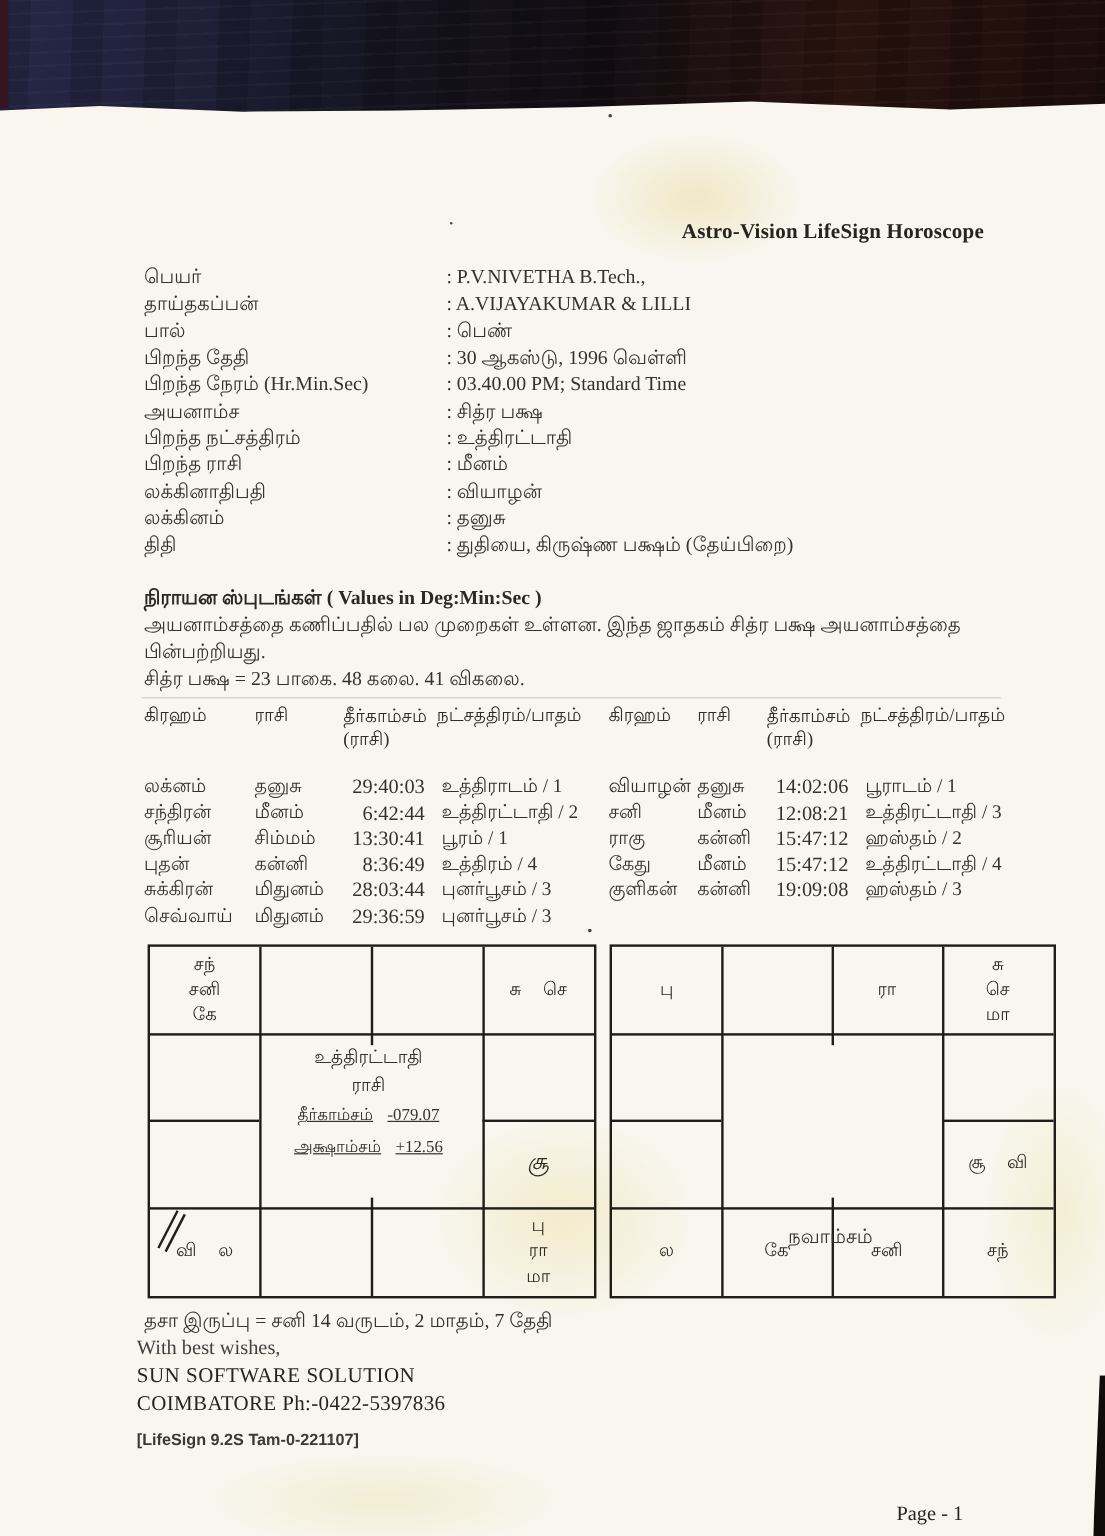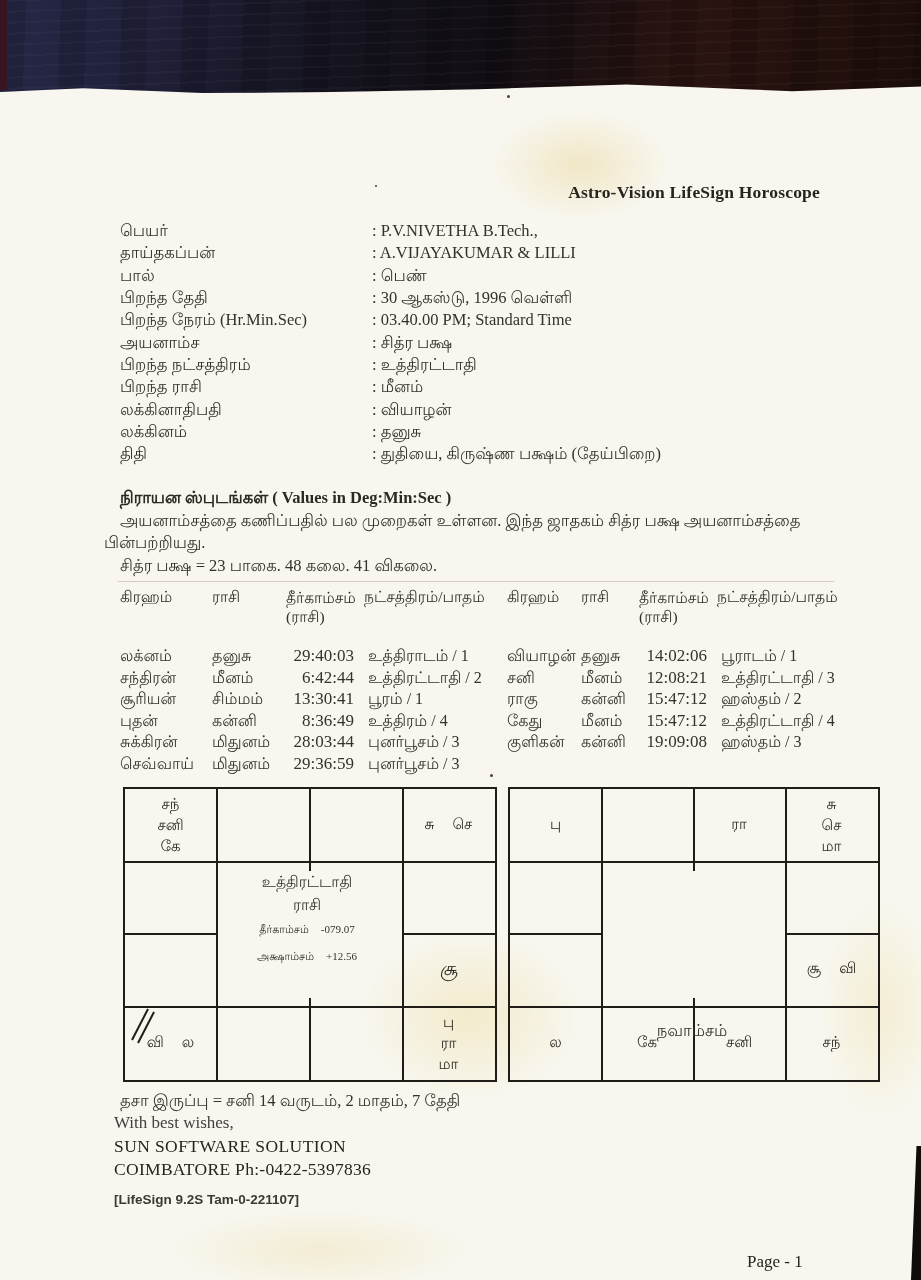--- a/index.html
+++ b/index.html
@@ -34,21 +34,21 @@
     position:absolute;top:182px;right:101px;
     font-size:17.5px;font-weight:bold;letter-spacing:.2px;color:#26241e;
   }
   .details{position:absolute;left:120px;top:220px;width:700px;}
   .d-row{display:flex;height:22.35px;line-height:22.35px;font-size:16.5px;}
   .d-label{width:252px;flex:0 0 252px;}
   .d-value{flex:1;}
   
   .sec-head{position:absolute;left:120px;top:488px;font-size:16.5px;font-weight:bold;color:#2b2923;}
   .sec-line1{position:absolute;left:120px;top:511px;font-size:16.5px;}
-  .sec-line2{position:absolute;left:104px;top:533px;font-size:16.5px;}
+  .sec-line2{position:absolute;left:120px;top:533px;font-size:16.5px;}
   .sec-ayan{position:absolute;left:120px;top:556px;font-size:16.5px;}
   
   .t-rule{position:absolute;left:118px;top:581px;width:716px;height:1px;background:#c9c3b1;opacity:.8;}
   .ptable{position:absolute;left:120px;top:588px;display:flex;font-size:16px;gap:22px;}
   .pt-left{width:365px;}
   .pt-right{width:352px;}
   .pt-head{display:grid;height:40px;font-size:15.5px;color:#302e27;}
   .pt-left .pt-head{grid-template-columns:92px 74px 78px 121px;}
   .pt-right .pt-head{grid-template-columns:74px 58px 78px 142px;}
   .pt-head .two-line span{display:block;line-height:19px;}
@@ -67,21 +67,21 @@
   .vline{width:2px;}
   .cell{position:absolute;display:flex;align-items:center;justify-content:center;font-size:15px;color:#2b2922;}
   .cell.col{flex-direction:column;}
   .cell.row-gap{gap:18px;}
   .stack3{line-height:21px;text-align:center;}
   .sun-glyph{font-size:19px;font-style:italic;}
   .lagna-slash{position:absolute;top:0;left:4px;}
   .center-rasi{position:absolute;left:89px;top:72px;width:186px;height:145px;text-align:center;}
   .cr-l1{margin-top:9px;font-size:15.5px;line-height:24px;}
   .cr-l2{font-size:15.5px;line-height:22px;}
-  .cr-l3,.cr-l4{font-size:11px;line-height:27px;white-space:nowrap;}
+  .cr-l3,.cr-l4{font-size:14px;line-height:27px;white-space:nowrap;text-decoration:underline;}
   .cr-val{margin-left:12px;}
   .center-nav{position:absolute;left:89px;top:72px;width:186px;height:181px;display:flex;align-items:flex-end;justify-content:center;font-size:16.5px;font-family:Liberation Mono, monospace;}
   
   .dasa{position:absolute;left:120px;top:1091px;font-size:16.5px;}
   .wishes{position:absolute;left:114px;top:1113px;font-size:17px;color:#404040;}
   .company{position:absolute;left:114px;top:1136px;font-size:17.5px;letter-spacing:.4px;color:#26241e;}
   .cityph{position:absolute;left:114px;top:1159px;font-size:17.5px;letter-spacing:.3px;color:#26241e;}
   .version{position:absolute;left:114px;top:1192px;font-size:13.5px;font-weight:bold;
            font-family:"Liberation Sans","DejaVu Sans",sans-serif;color:#3b3933;}
   .pageno{position:absolute;left:747px;top:1252px;font-size:17px;color:#26241e;}

